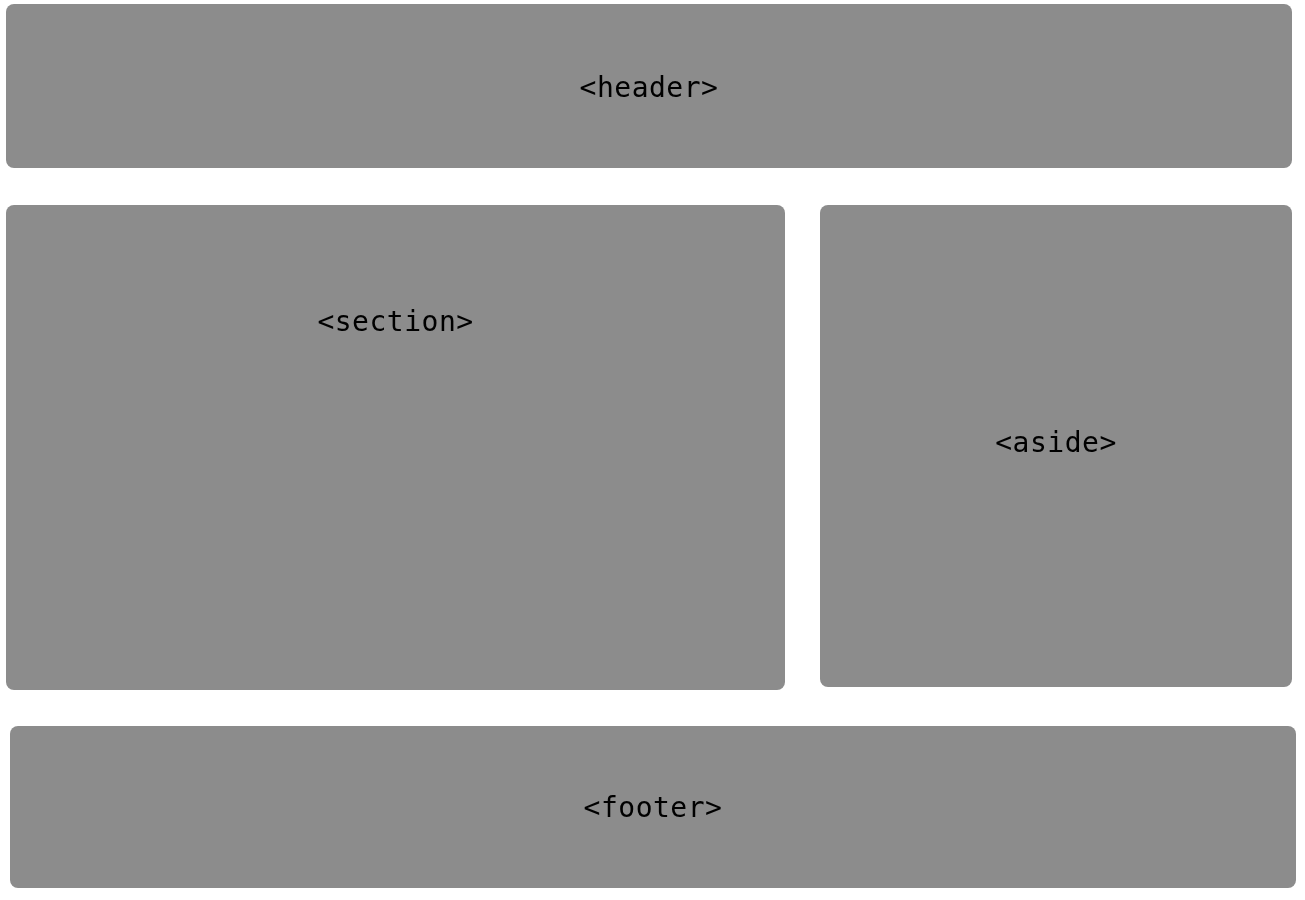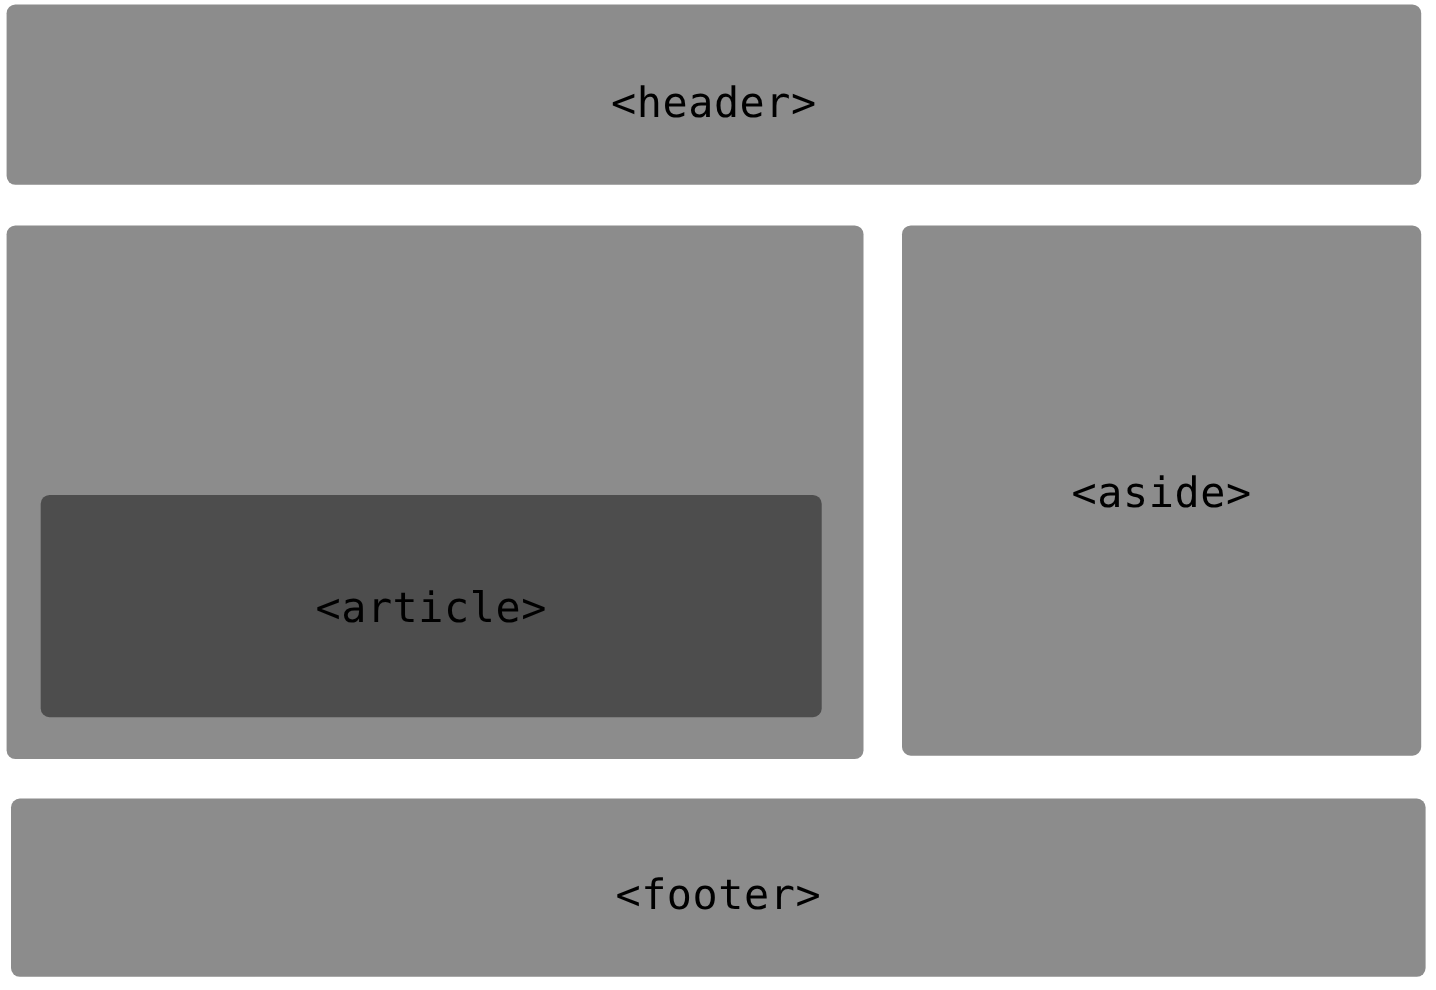--- a/index.html
+++ b/index.html
@@ -28,21 +28,21 @@
     border-radius: 8px;
   }
 
   .label {
     position: absolute;
     left: 0;
     right: 0;
     text-align: center;
     color: #000000;
     font-family: "DejaVu Sans Mono", "Liberation Mono", monospace;
-    font-size: 38px;
+    font-size: 28px;
     font-weight: 400;
     letter-spacing: 0.5px;
     line-height: 1;
     white-space: nowrap;
   }
 
   
   #header-block {
     left: 6px;
     top: 4px;
@@ -94,24 +94,22 @@
 </head>
 <body>
 
 <div id="page">
 
   <div class="block" id="header-block">
     <div class="label">&lt;header&gt;</div>
   </div>
 
   <div class="block" id="section-block">
+    <div class="label">&lt;section&gt;</div>
 
-    <div id="article-block">
-      <div class="label">&lt;article&gt;</div>
-    </div>
   </div>
 
   <div class="block" id="aside-block">
     <div class="label">&lt;aside&gt;</div>
   </div>
 
   <div class="block" id="footer-block">
     <div class="label">&lt;footer&gt;</div>
   </div>
 

